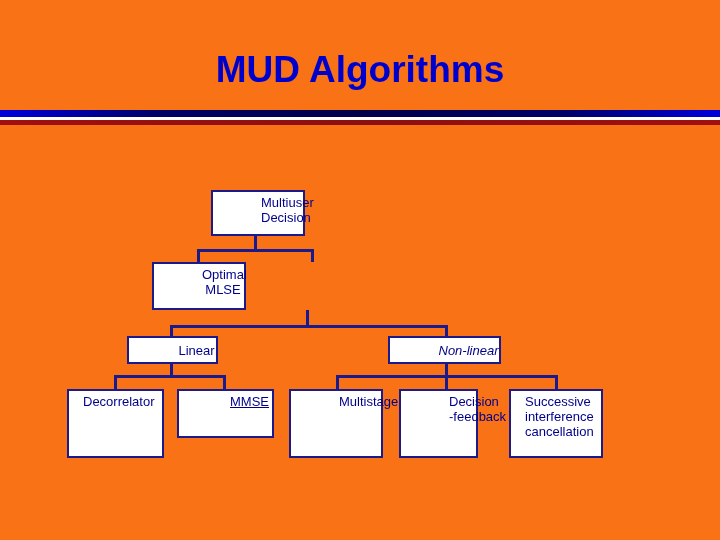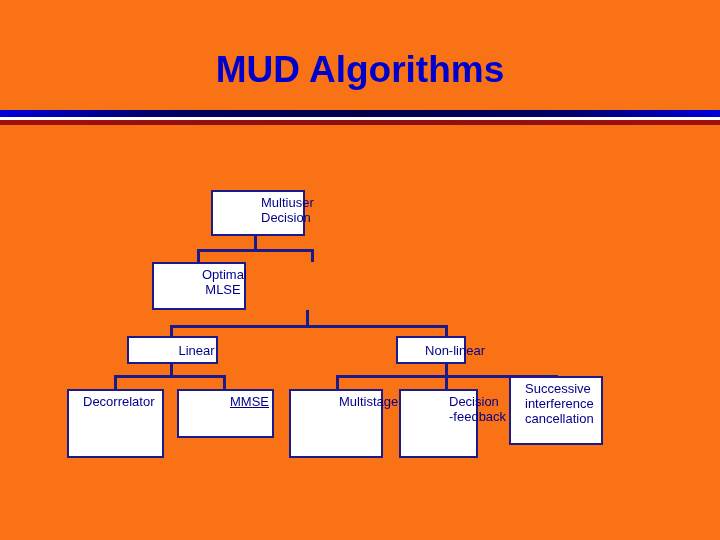--- a/index.html
+++ b/index.html
@@ -176,41 +176,41 @@
     <div class="node top-center" style="left:152px; top:262px; width:94px; height:48px;">
       <span class="node-label">Optimal</span>
       <span class="node-label">MLSE</span>
     </div>
 
 
     <div class="node center" style="left:127px; top:336px; width:91px; height:28px;">
       <span class="node-label">Linear</span>
     </div>
 
-    <div class="node center" style="left:396px; top:336px; width:70px; height:28px;">
+    <div class="node center" style="left:388px; top:336px; width:113px; height:28px;font-style:italic;">
       <span class="node-label">Non-linear</span>
     </div>
 
     <div class="node top-left" style="left:67px; top:389px; width:97px; height:69px;">
       <span class="node-label">Decorrelator</span>
     </div>
 
     <div class="node top-center" style="left:177px; top:389px; width:97px; height:49px;text-decoration:underline;">
       <span class="node-label">MMSE</span>
     </div>
 
     <div class="node top-center" style="left:289px; top:389px; width:94px; height:69px;">
       <span class="node-label">Multistage</span>
     </div>
 
     <div class="node top-center" style="left:399px; top:389px; width:79px; height:69px;">
       <span class="node-label">Decision</span>
       <span class="node-label">-feedback</span>
     </div>
 
-    <div class="node top-left" style="left:509px; top:376px; width:94px; height:69px;">
+    <div class="node top-left" style="left:509px; top:389px; width:94px; height:69px;">
       <span class="node-label">Successive</span>
       <span class="node-label">interference</span>
       <span class="node-label">cancellation</span>
     </div>
 
   </div>
 </div>
 
 </body></html>

